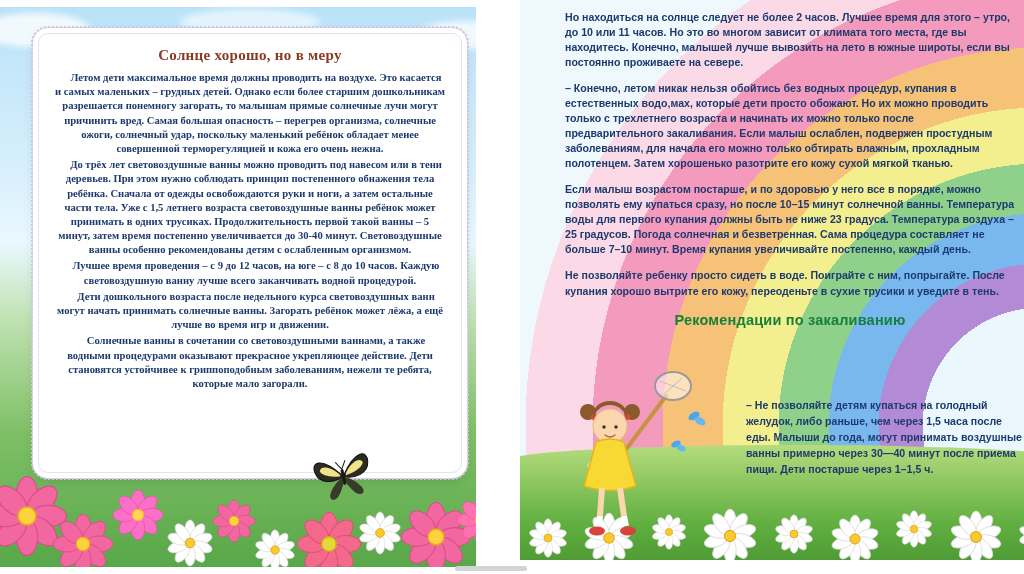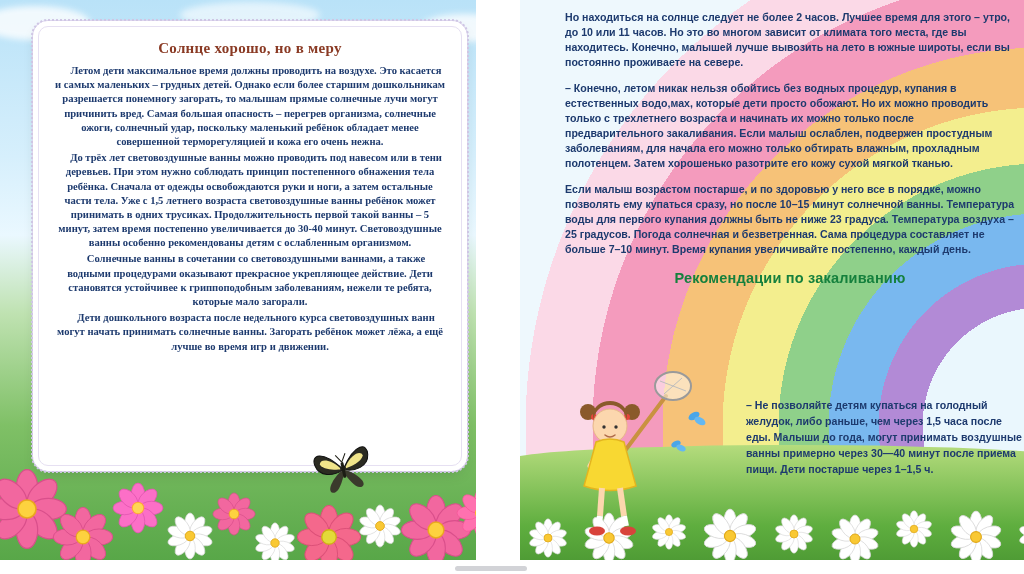--- a/index.html
+++ b/index.html
@@ -8,20 +8,21 @@
     overflow:hidden; font-family:"Liberation Sans", sans-serif;
   }
   .page { position:absolute; top:0; height:560px; overflow:hidden; }
 
   
   .page-left {
     left:0; width:476px;
     background:linear-gradient(to bottom,
       #b9e2f8 0%, #d6effc 28%, #eaf8ff 42%,
       #bfe2b1 56%, #7fc066 76%, #58a748 100%);
+    margin-top:7px;
   }
   .cloud { position:absolute; background:#ffffff; border-radius:50%; opacity:.8; filter:blur(3px); }
   .cloud.c1 { left:-20px; top:6px;  width:110px; height:34px; }
   .cloud.c2 { left:420px; top:14px; width:90px;  height:28px; }
   .cloud.c3 { left:180px; top:2px;  width:140px; height:26px; opacity:.6; }
 
   .lace-card {
     position:absolute; left:38px; top:26px; width:424px; min-height:440px;
     background:#ffffff; border:1px solid #e6e0f2; border-radius:10px;
     box-shadow:0 0 0 5px #ffffff, 0 0 0 6px #ddd5ee, 0 6px 14px rgba(40,60,40,.25);
@@ -125,22 +126,23 @@
 
   <section class="page page-left">
     <div class="cloud c1"></div>
     <div class="cloud c2"></div>
     <div class="cloud c3"></div>
 
     <div class="lace-card">
       <h1 class="card-title">Солнце хорошо, но в меру</h1>
       <p>Летом дети максимальное время должны проводить на воздухе. Это касается и самых маленьких – грудных детей. Однако если более старшим дошкольникам разрешается понемногу загорать, то малышам прямые солнечные лучи могут причинить вред. Самая большая опасность – перегрев организма, солнечные ожоги, солнечный удар, поскольку маленький ребёнок обладает менее совершенной терморегуляцией и кожа его очень нежна.</p>
       <p>До трёх лет световоздушные ванны можно проводить под навесом или в тени деревьев. При этом нужно соблюдать принцип постепенного обнажения тела ребёнка. Сначала от одежды освобождаются руки и ноги, а затем остальные части тела. Уже с 1,5 летнего возраста световоздушные ванны ребёнок может принимать в одних трусиках. Продолжительность первой такой ванны – 5 минут, затем время постепенно увеличивается до 30-40 минут. Световоздушные ванны особенно рекомендованы детям с ослабленным организмом.</p>
+      <p>Лучшее время проведения – с 9 до 12 часов, на юге – с 8 до 10 часов. Каждую световоздушную ванну лучше всего заканчивать водной процедурой.</p>
+      <p>Дети дошкольного возраста после недельного курса световоздушных ванн могут начать принимать солнечные ванны. Загорать ребёнок может лёжа, а ещё лучше во время игр и движении.</p>
       <p>Солнечные ванны в сочетании со световоздушными ваннами, а также водными процедурами оказывают прекрасное укрепляющее действие. Дети становятся устойчивее к гриппоподобным заболеваниям, нежели те ребята, которые мало загорали.</p>
-      <p>Дети дошкольного возраста после недельного курса световоздушных ванн могут начать принимать солнечные ванны. Загорать ребёнок может лёжа, а ещё лучше во время игр и движении.</p>
     </div>
 
     <svg class="flower" style="left:-14px;bottom:10px" width="82" height="82">
         <use href="#cosmos"></use>
       </svg>
     <svg class="flower" style="left:52px;bottom:-8px" width="62" height="62">
         <use href="#cosmos"></use>
       </svg>
     <svg class="flower" style="left:112px;bottom:26px;filter:hue-rotate(-14deg) brightness(1.08)" width="52" height="52">
         <use href="#cosmos"></use>
@@ -183,20 +185,21 @@
   </section>
 
   <section class="page page-right">
     <div class="rainbow"></div>
     <div class="grass-r"></div>
 
     <div class="right-text">
       <p>Но находиться на солнце следует не более 2 часов. Лучшее время для этого – утро, до 10 или 11 часов. Но это во многом зависит от климата того места, где вы находитесь. Конечно, малышей лучше вывозить на лето в южные широты, если вы постоянно проживаете на севере.</p>
       <p>– Конечно, летом никак нельзя обойтись без водных процедур, купания в естественных водо‚мах, которые дети просто обожают. Но их можно проводить только с трехлетнего возраста и начинать их можно только после предварительного закаливания. Если малыш ослаблен, подвержен простудным заболеваниям, для начала его можно только обтирать влажным, прохладным полотенцем. Затем хорошенько разотрите его кожу сухой мягкой тканью.</p>
       <p>Если малыш возрастом постарше, и по здоровью у него все в порядке, можно позволять ему купаться сразу, но после 10–15  минут солнечной ванны. Температура воды для первого купания должны быть не ниже 23 градуса. Температура  воздуха – 25  градусов. Погода солнечная и безветренная. Сама процедура составляет не больше 7–10 минут. Время купания увеличивайте постепенно, каждый день.</p>
+      <p>Не позволяйте ребенку просто сидеть в воде. Поиграйте с ним, попрыгайте. После купания хорошо вытрите его кожу, переоденьте в сухие трусики и уведите в тень.</p>
       <h2 class="subtitle">Рекомендации по закаливанию</h2>
     </div>
 
     <p class="note">– Не позволяйте детям купаться на голодный желудок, либо раньше, чем через 1,5  часа после еды. Малыши до года, могут принимать воздушные ванны примерно через 30—40 минут после приема пищи. Дети постарше через 1–1,5  ч.</p>
 
     <svg class="girl" width="160" height="205" viewBox="0 0 160 205">
 
       <line x1="70" y1="112" x2="118" y2="48" stroke="#c99240" stroke-width="4" stroke-linecap="round"></line>
       <ellipse cx="125" cy="38" rx="18" ry="14" fill="rgba(255,255,255,.5)" stroke="#9a9a9a" stroke-width="2"></ellipse>
       <line x1="112" y1="33" x2="138" y2="43" stroke="#bdbdbd" stroke-width="1"></line>

